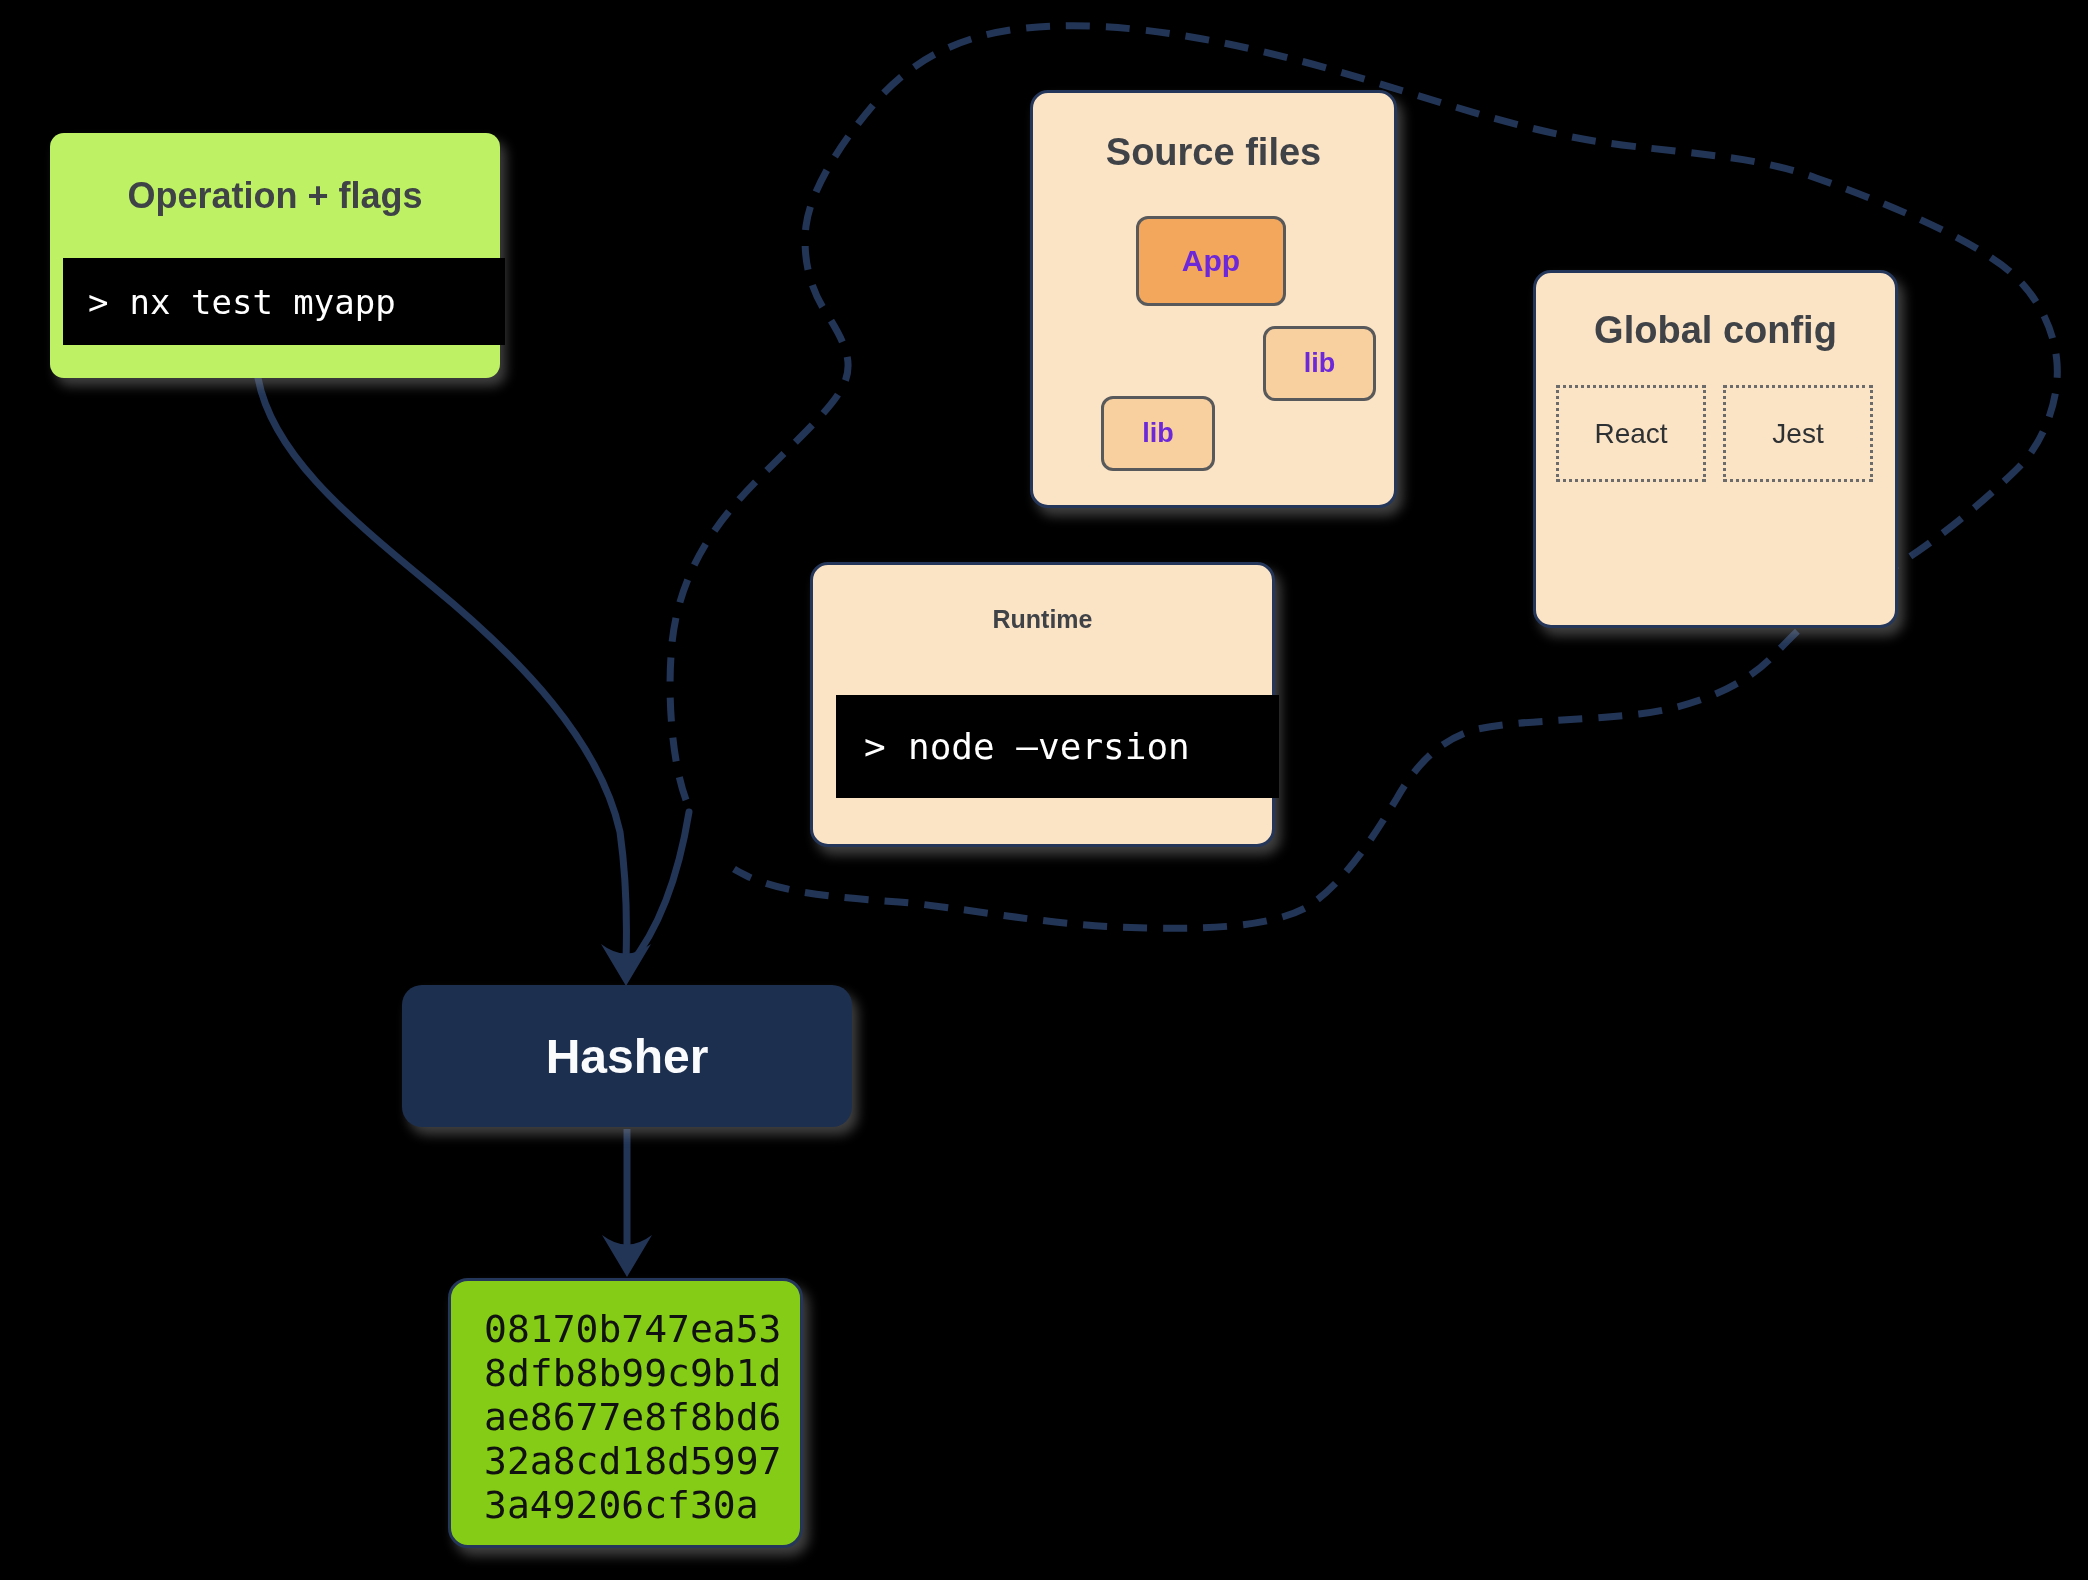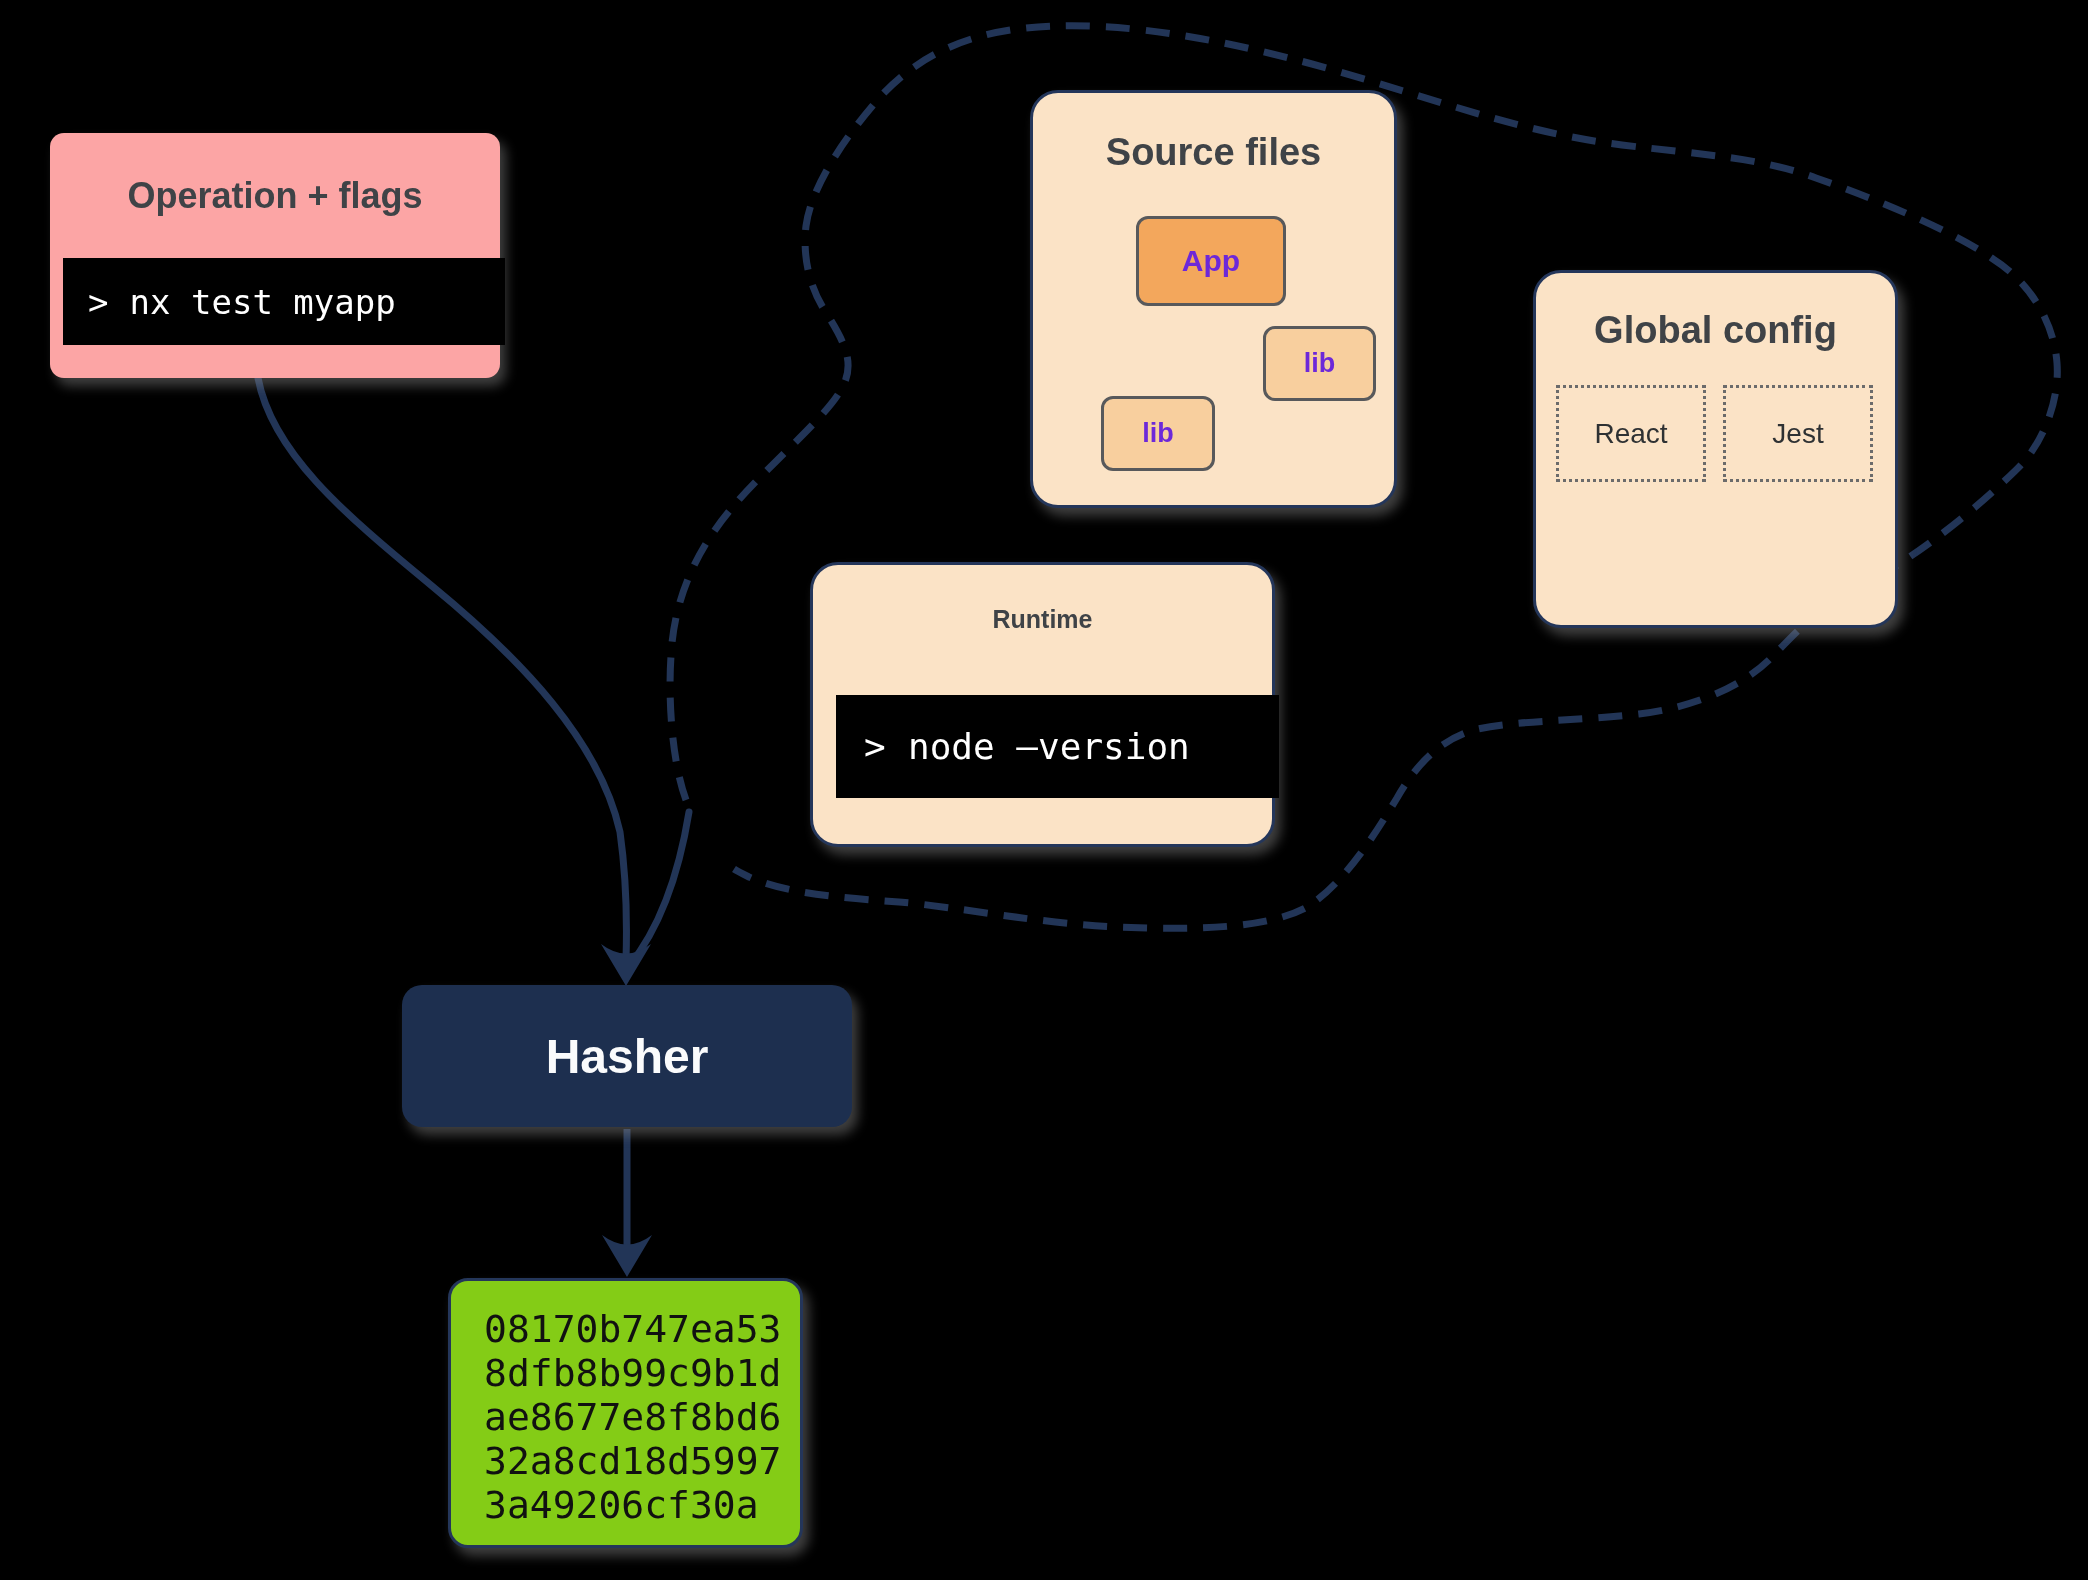--- a/index.html
+++ b/index.html
@@ -3,22 +3,22 @@
 <meta charset="utf-8">
 <style>
   html,body{margin:0;padding:0;background:#000;}
   .canvas{
     position:relative;width:2088px;height:1580px;background:#000;overflow:hidden;
     font-family:"Liberation Sans", sans-serif;
   }
   .canvas svg{position:absolute;left:0;top:0;z-index:0;}
   .box{position:absolute;box-sizing:border-box;z-index:2;}
   .shadow{box-shadow:6px 8px 12px rgba(140,140,140,0.45);}
-  .panel{border:3px solid #24365a;border-radius:28px;}
-  .op-box{left:50px;top:133px;width:450px;height:245px;background:#fca5a5;border-radius:14px;}
+  .panel{border:3px solid #24365a;border-radius:18px;}
+  .op-box{left:50px;top:133px;width:450px;height:245px;background:#bef264;border-radius:14px;}
   .box-title{text-align:center;font-weight:bold;color:#3f4347;}
   .op-box .box-title{padding-top:42px;font-size:36px;}
   .terminal{position:absolute;background:#000;color:#fff;display:flex;align-items:center;
     font-family:"DejaVu Sans Mono", monospace;}
   .op-term{left:13px;top:125px;width:417px;height:87px;font-size:34px;padding-left:25px;}
   .prompt{margin-right:0.62em;}
   .src-box{left:1030px;top:90px;width:367px;height:418px;background:#fbe3c6;}
   .src-box .box-title{padding-top:38px;font-size:38px;}
   .node{position:absolute;border:3px solid #58595b;border-radius:12px;display:flex;
     align-items:center;justify-content:center;font-weight:bold;color:#6d28d9;box-sizing:border-box;}

